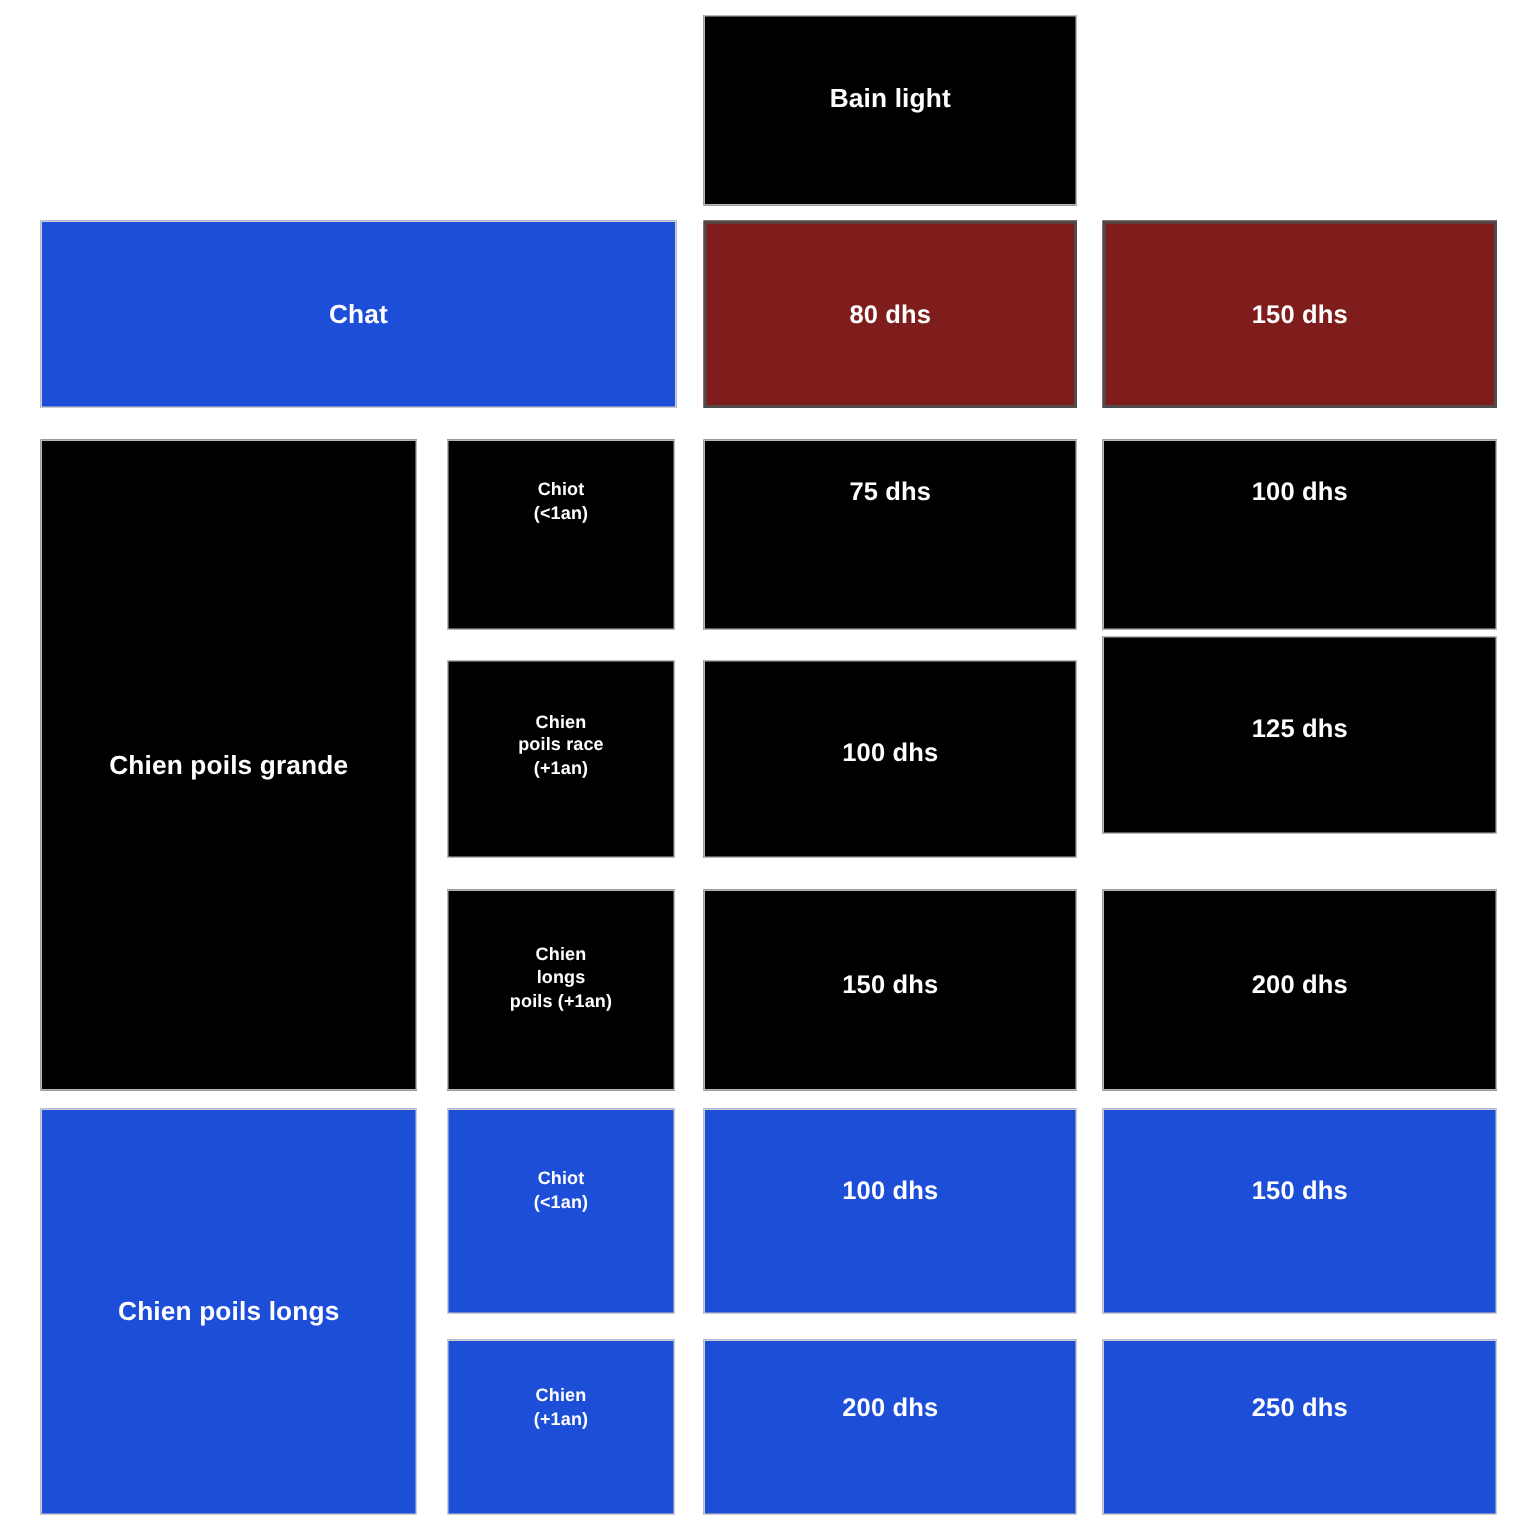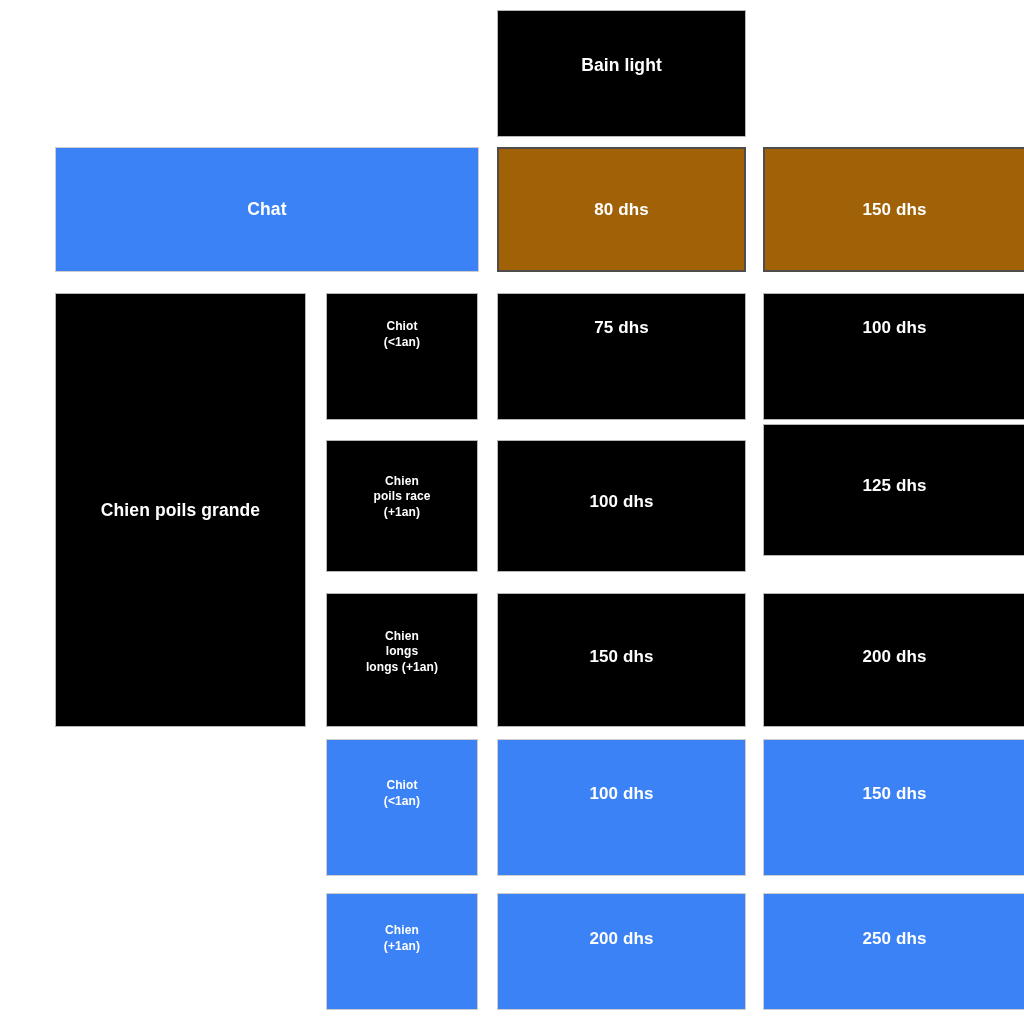--- a/index.html
+++ b/index.html
@@ -10,45 +10,44 @@
     width: 1024px;
     height: 1024px;
     background: #ffffff;
     font-family: "Liberation Sans", "DejaVu Sans", sans-serif;
     overflow: hidden;
   }
   #table-root {
     position: relative;
     width: 872px;
     height: 1024px;
-    margin-left: 28px;
   }
   .cell {
     position: absolute;
     box-sizing: border-box;
     display: flex;
     align-items: center;
     justify-content: center;
     text-align: center;
     color: #ffffff;
     font-weight: bold;
     line-height: 1.28;
     letter-spacing: 0.1px;
     -webkit-font-smoothing: antialiased;
   }
   .dark {
     background: #000000;
     border: 1px solid #b7b7b7;
   }
   .gray {
-    background: #3b82f6;
+    background: #1d4ed8;
     border: 1px solid #cfcdcc;
   }
   .gray-outlined {
-    background: #a16207;
+    background: #7f1d1d;
     border: 2px solid #4f4c4b;
   }
   .hdr {
     font-size: 17.5px;
   }
   .cat {
     font-size: 17.5px;
   }
   .sub {
     font-size: 12px;
@@ -99,26 +98,27 @@
       <span>(+1an)</span>
     </span>
   </div>
   <div class="cell dark price pad-p2" style="left:469px; top:440px; width:249px; height:132px;">100 dhs</div>
   <div class="cell dark price pad-p2" style="left:735px; top:424px; width:263px; height:132px;">125 dhs</div>
 
   <div class="cell dark sub pad-sub3" style="left:298px; top:593px; width:152px; height:134px;">
     <span>
       <span>Chien</span><br>
       <span>longs</span><br>
-      <span>longs (+1an)</span>
+      <span>poils (+1an)</span>
     </span>
   </div>
   <div class="cell dark price pad-p3" style="left:469px; top:593px; width:249px; height:134px;">150 dhs</div>
   <div class="cell dark price pad-p3" style="left:735px; top:593px; width:263px; height:134px;">200 dhs</div>
 
+  <div class="cell gray cat" style="left:27px; top:739px; width:251px; height:271px;">Chien poils longs</div>
 
   <div class="cell gray sub pad-g1" style="left:298px; top:739px; width:152px; height:137px;">
     <span>
       <span>Chiot</span><br>
       <span>(&lt;1an)</span>
     </span>
   </div>
   <div class="cell gray price pad-g1" style="left:469px; top:739px; width:249px; height:137px;">100 dhs</div>
   <div class="cell gray price pad-g1" style="left:735px; top:739px; width:263px; height:137px;">150 dhs</div>
 

